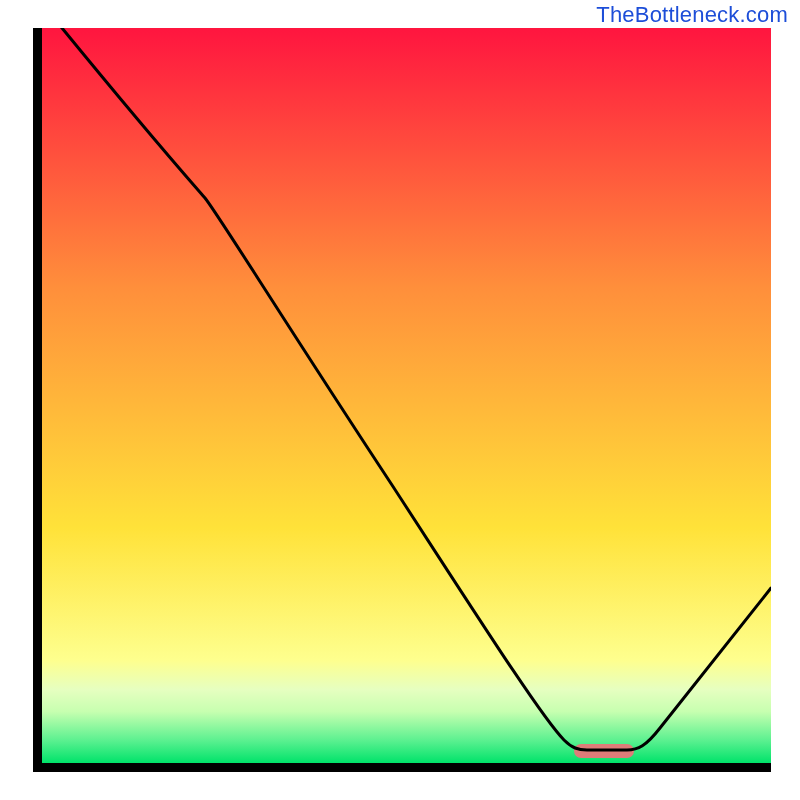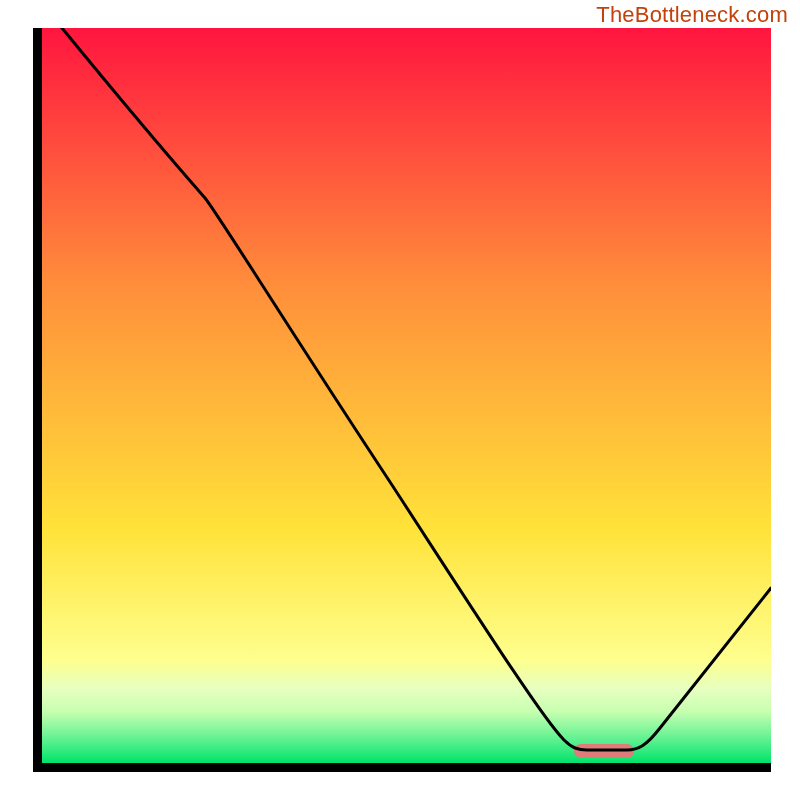--- a/index.html
+++ b/index.html
@@ -12,21 +12,21 @@
   }
   .stage {
     position: relative;
     width: 800px;
     height: 800px;
   }
   .watermark {
     position: absolute;
     top: 2px;
     right: 12px;
-    color: #c2410c;
+    color: #1d4ed8;
     font-size: 22px;
     font-weight: 500;
     letter-spacing: 0.2px;
     z-index: 10;
   }
   .axis-left, .axis-bottom {
     position: absolute;
     background: #000;
   }
   .axis-left {

